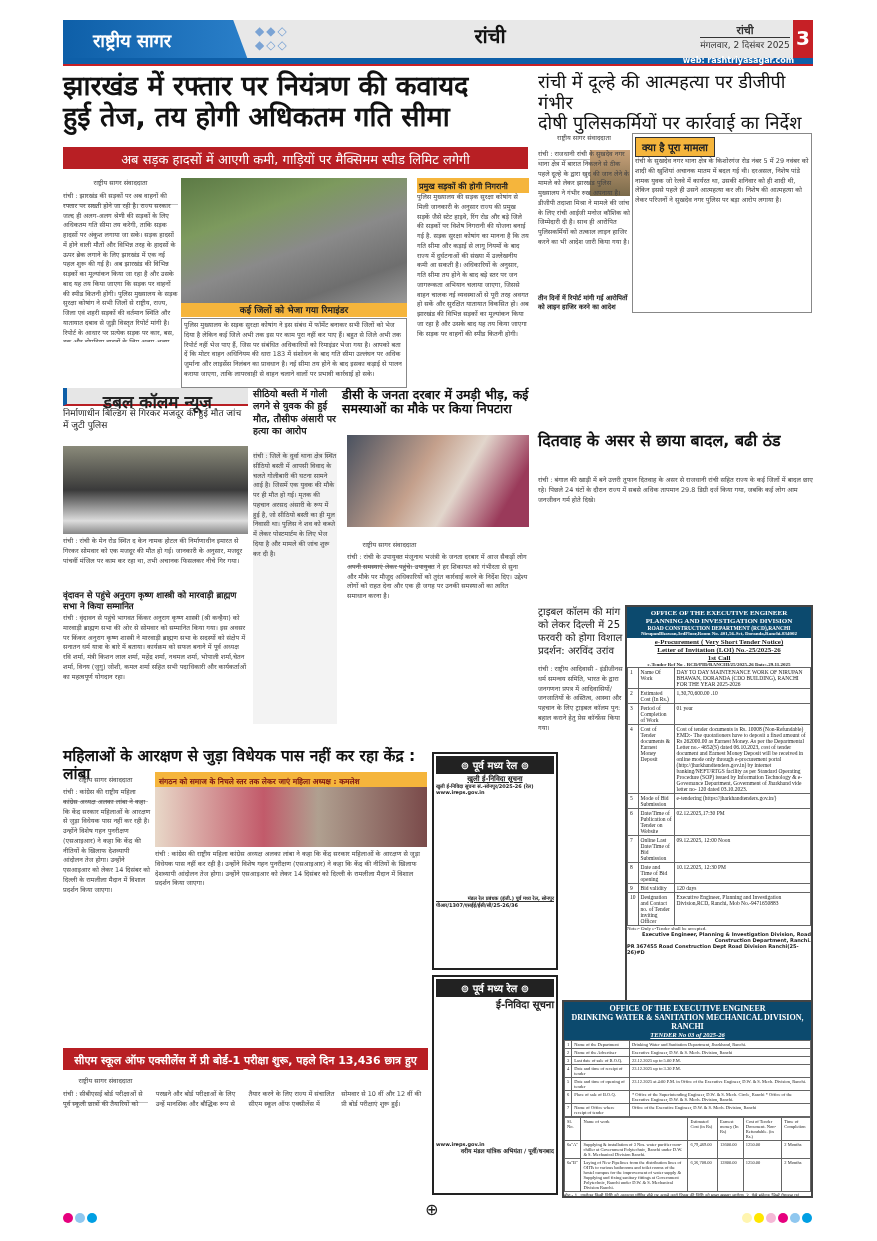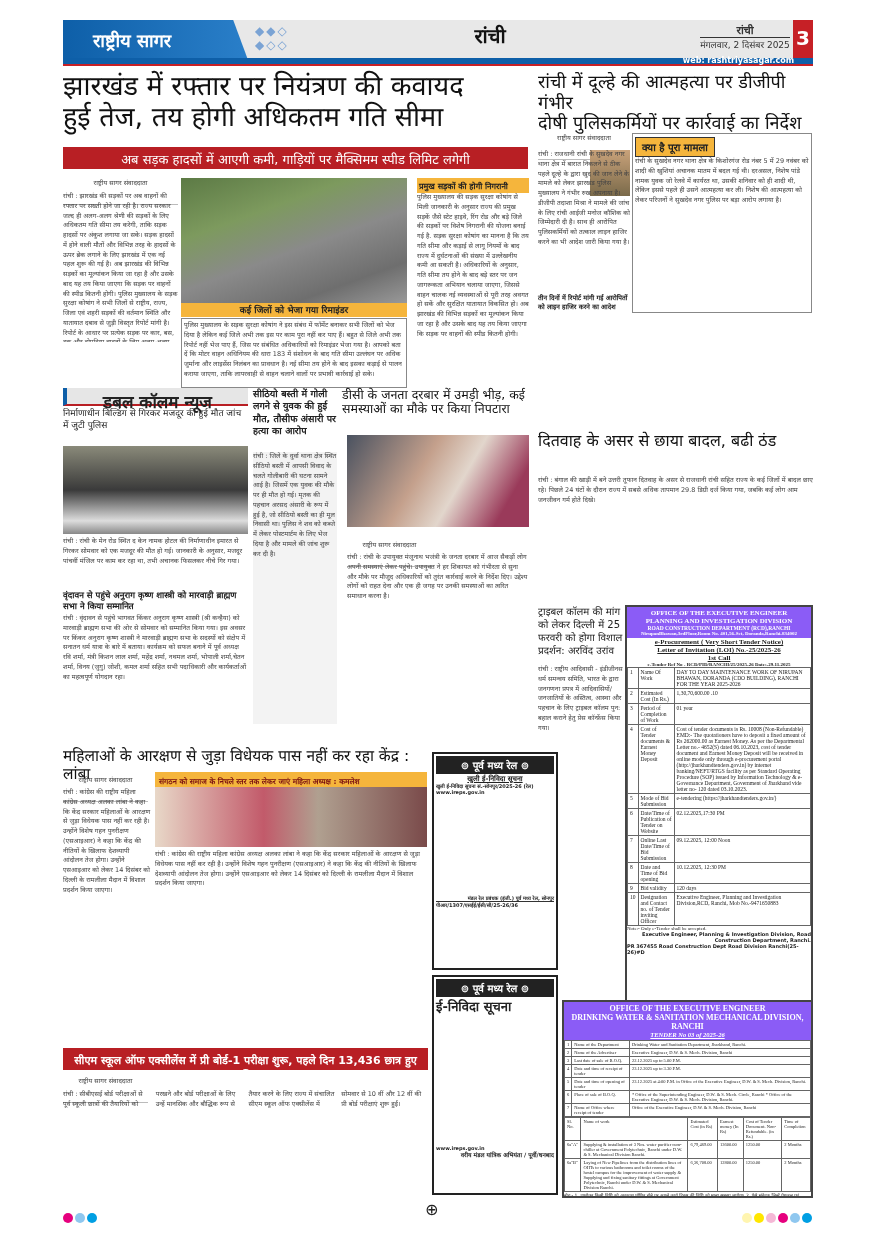--- a/index.html
+++ b/index.html
@@ -7,29 +7,29 @@
 .abs{position:absolute}
 .masthead{left:63px;top:20px;width:750px;height:44px;background:#e8e8e8}
 .mh-logo{left:63px;top:20px;width:185px;height:40px;background:linear-gradient(90deg,#0e5fa8,#2a7fc9);clip-path:polygon(0 0,92% 0,100% 100%,0 100%);color:#fff;font-family:"DejaVu Serif",serif;font-weight:bold;font-size:18px;padding:8px 0 0 30px}
 .mh-dots{left:255px;top:24px;font-size:12px;color:#7aa3d4;letter-spacing:2px}
 .mh-city{left:400px;top:22px;width:180px;text-align:center;font-weight:bold;font-size:20px;color:#111}
 .mh-right{left:700px;top:22px;width:90px;text-align:center;font-size:9px;color:#333}
 .mh-right .city{font-weight:bold;font-size:11px;border-bottom:1px solid #333;display:block}
 .mh-page{left:793px;top:20px;width:20px;height:38px;background:#c62026;color:#fff;font-weight:bold;font-size:20px;text-align:center;padding-top:6px}
 .mh-bar{left:63px;top:58px;width:750px;height:8px;background:#0e5fa8;border-bottom:2px solid #c62026}
 .mh-web{left:644px;top:56px;width:150px;text-align:right;color:#fff;font-size:8px;font-weight:bold}
-.headline{font-weight:normal;color:#111;line-height:1.15}
+.headline{font-weight:bold;color:#111;line-height:1.15}
 .body{font-size:6.5px;line-height:1.5;color:#444}
 .redbar{background:#b81f24;color:#fff;text-align:center}
 .yellow{background:#f5b53c}
 .photo{background:linear-gradient(135deg,#6a7d5a,#9ab08a 40%,#555 70%,#888)}
 .box{border:1px solid #888}
 .byline{font-size:6.5px;text-align:center;color:#444;border-bottom:1px solid #bbb;padding-bottom:17px}
 .tender{border:2px solid #444;background:#fff}
-.tender-head{background:#8b5cf6;color:#fff;font-family:"Liberation Serif",serif;font-weight:bold;text-align:center}
+.tender-head{background:#0c4a6e;color:#fff;font-family:"Liberation Serif",serif;font-weight:bold;text-align:center}
 .tbl{width:100%;border-collapse:collapse;font-family:"Liberation Serif",serif;font-size:5.5px}
 .tbl td{border:1px solid #666;padding:1px 2px;vertical-align:top}
 .rail{border:2px solid #222;padding:2px}
 .rail-head{background:#222;color:#fff;text-align:center;font-weight:bold;font-size:10px;padding:2px}
 .dots span{display:inline-block;width:10px;height:10px;border-radius:50%;margin-right:2px}
 </style>
 </head>
 <body>
 
 <div class="abs masthead"></div>
@@ -182,21 +182,21 @@
 <div class="abs rail" style="left:432px;top:752px;width:126px;height:218px;overflow:hidden">
   <div class="rail-head"><span>⊚ </span><span>पूर्व मध्य रेल</span><span> ⊚</span></div>
   <div style="text-align:center;font-size:7px;font-weight:bold;text-decoration:underline">खुली ई-निविदा सूचना</div>
   <div style="font-size:5px;font-weight:bold">खुली ई-निविदा सूचना सं.-सोनपुर/2025-26 (रेल)</div>
   <div style="font-size:5px;font-weight:bold">www.ireps.gov.in</div>
   <div style="font-size:5px;margin-top:100px;text-align:right;font-weight:bold">मंडल रेल प्रबंधक (इंजी.) पूर्व मध्य रेल, सोनपुर</div>
   <div style="font-size:5px;font-weight:bold;border-top:1px solid #333">पीआर/1307/एसईई/ईसी/सी/25-26/36</div>
 </div>
 <div class="abs rail" style="left:432px;top:975px;width:126px;height:220px;overflow:hidden">
   <div class="rail-head"><span>⊚ </span><span>पूर्व मध्य रेल</span><span> ⊚</span></div>
-  <div style="text-align:left;font-size:13px;font-weight:bold">ई-निविदा सूचना</div>
+  <div style="text-align:right;font-size:10px;font-weight:bold">ई-निविदा सूचना</div>
   <div style="font-size:5px;font-weight:bold;margin-top:130px">www.ireps.gov.in</div>
   <div style="font-size:6px;text-align:right;font-weight:bold">वरीय मंडल यांत्रिक अभियंता / पूर्वी/धनबाद</div>
 </div>
 
 <div class="abs tender" style="left:562px;top:1000px;width:251px;height:198px;overflow:hidden">
   <div class="tender-head" style="font-size:8px;padding:2px">
     <div>OFFICE OF THE EXECUTIVE ENGINEER</div>
     <div>DRINKING WATER &amp; SANITATION MECHANICAL DIVISION,</div>
     <div>RANCHI</div>
     <div style="font-style:italic;text-decoration:underline;font-size:6.5px">TENDER No 03 of 2025-26</div>

